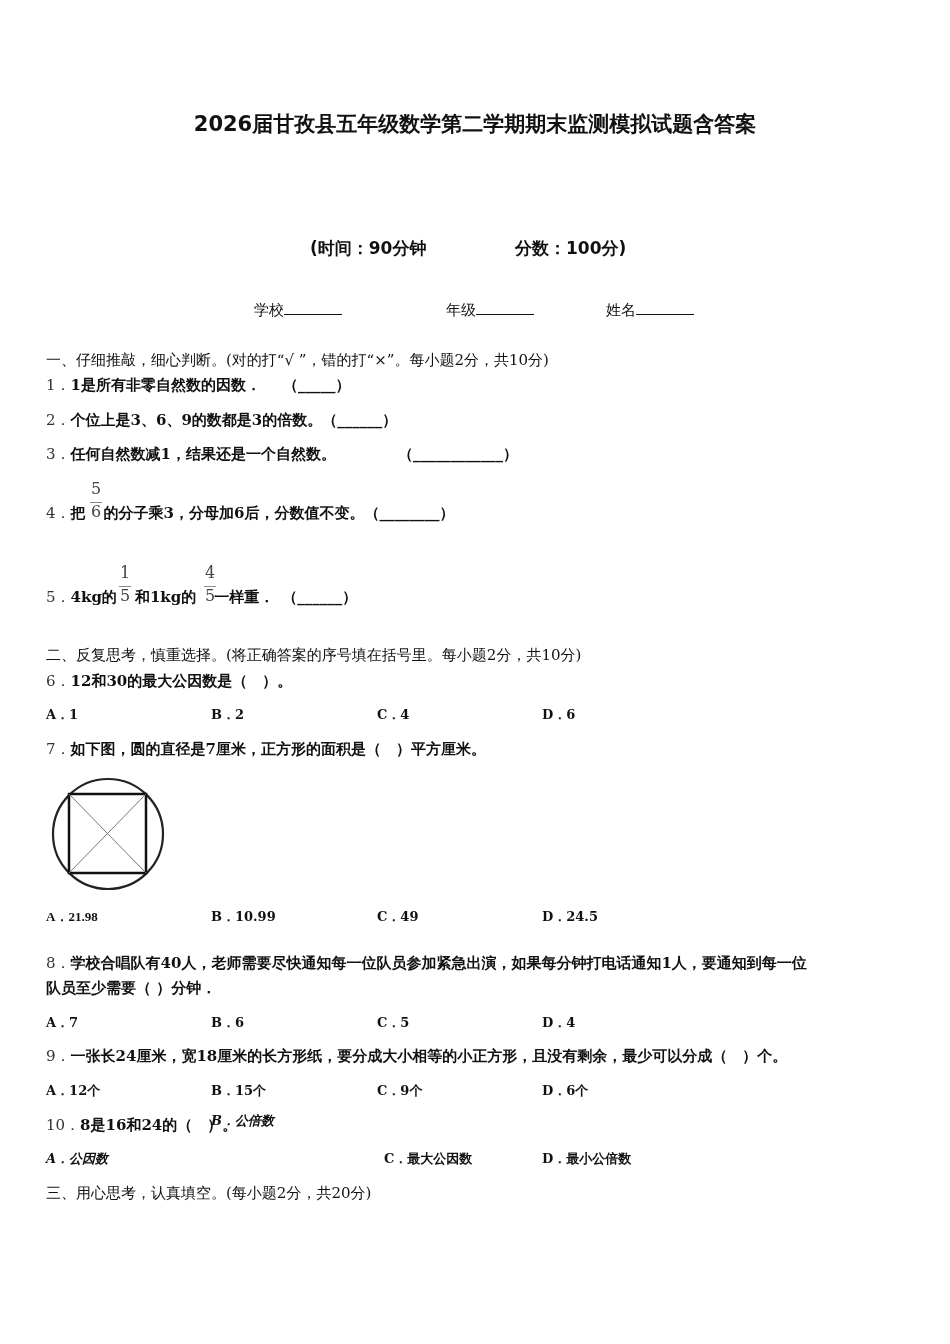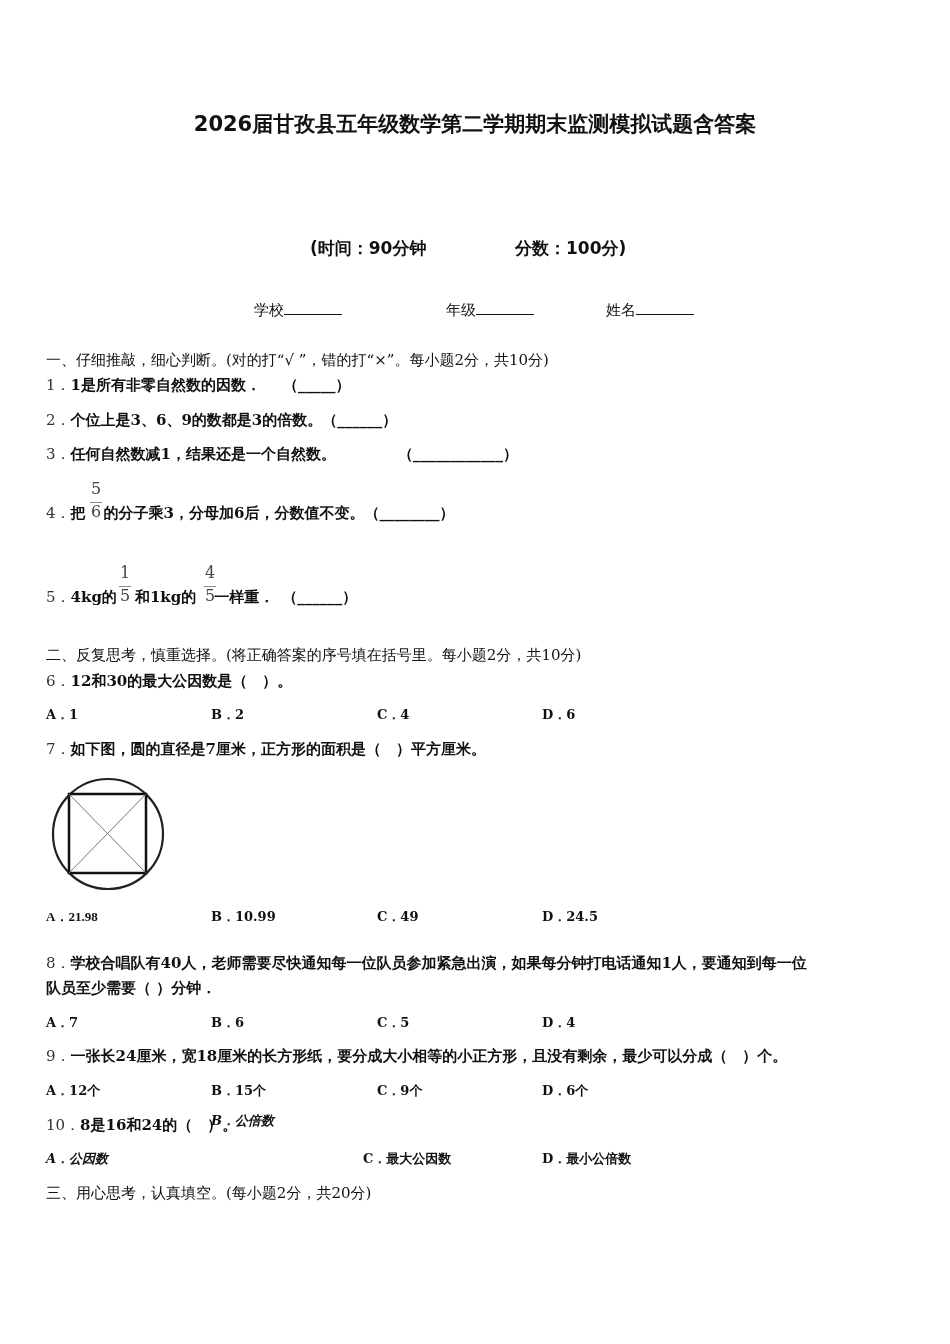--- a/index.html
+++ b/index.html
@@ -114,16 +114,16 @@
 <div class="abs opt" style="left:46px; top:1082px;">A．12个</div>
 <div class="abs opt" style="left:211px; top:1082px;">B．15个</div>
 <div class="abs opt" style="left:377px; top:1082px;">C．9个</div>
 <div class="abs opt" style="left:542px; top:1082px;">D．6个</div>
 
 <div class="abs line" style="left:46px; top:1116px;">
   <span class="num">10．</span><span>8是16和24的（　）。</span>
 </div>
 <div class="abs opt" style="left:46px; top:1150px;font-style:italic;">A．公因数</div>
 <div class="abs opt" style="left:211px; top:1112px;font-style:italic;">B．公倍数</div>
-<div class="abs opt" style="left:363px; top:1150px;text-align:center;">C．最大公因数</div>
+<div class="abs opt" style="left:384px; top:1150px;text-align:center;">C．最大公因数</div>
 <div class="abs opt" style="left:542px; top:1150px;">D．最小公倍数</div>
 
 <div class="abs sec" style="left:46px; top:1184px;">三、用心思考，认真填空。(每小题2分，共20分)</div>
 
 </body></html>

